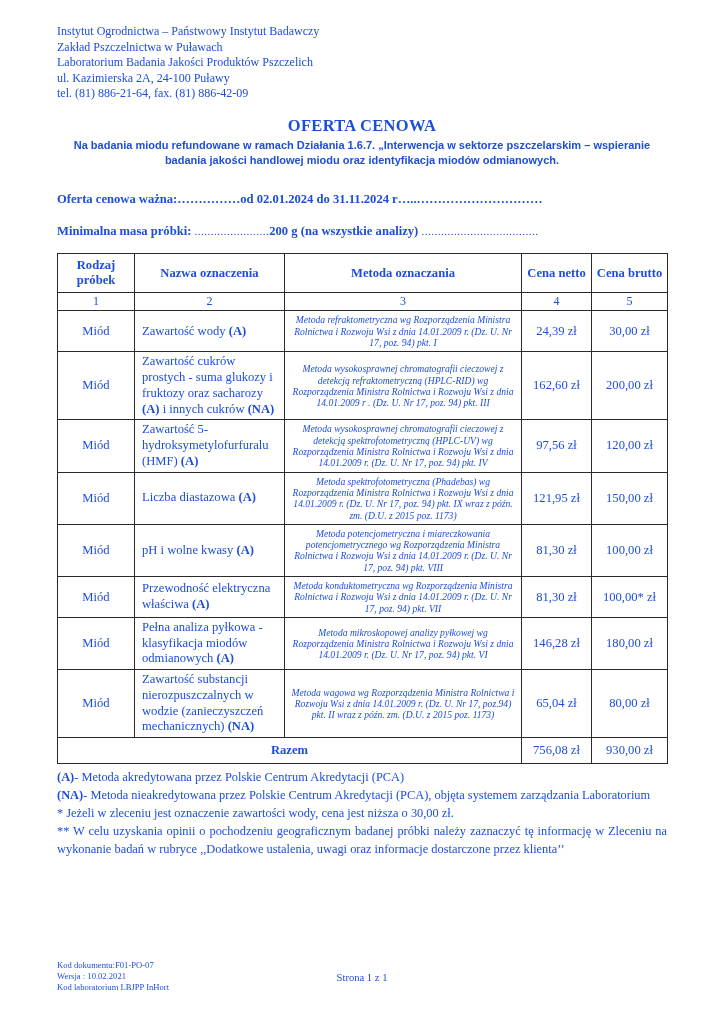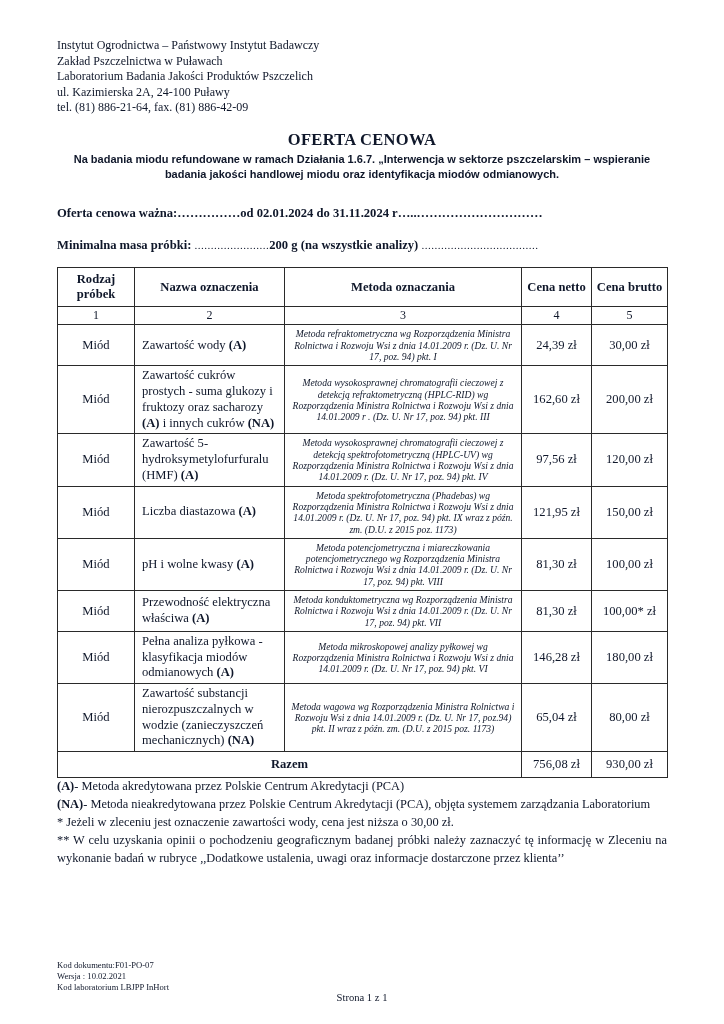--- a/index.html
+++ b/index.html
@@ -2,24 +2,24 @@
 <html lang="pl"><head>
 <meta charset="utf-8">
 <style>
   html, body { margin: 0; padding: 0; background: #e8e8e8; }
   .page {
     position: relative;
     width: 724px;
     height: 1024px;
     margin: 0 auto;
     background: #ffffff;
-    color: #0f172a;
+    color: #1d4ed8;
     font-family: "Liberation Serif", "DejaVu Serif", serif;
     box-sizing: border-box;
-    padding: 38px 57px 0 57px;
+    padding: 24px 57px 0 57px;
     overflow: hidden;
   }
 
   
   .letterhead { font-size: 12px; line-height: 15.6px; }
 
   
   .doc-title {
     margin: 14px 0 2px 0;
     text-align: center;
@@ -74,38 +74,38 @@
     padding: 1px 2px;
   }
   td.cell-sample { text-align: center; font-size: 12.6px; }
   td.cell-name   { text-align: left; font-size: 12.6px; line-height: 1.25; padding-left: 7px; margin-top: 40px; }
   td.cell-method { text-align: center; font-size: 9.6px; line-height: 1.18; padding: 3px 4px; font-style: italic; }
   td.cell-net, td.cell-gross { text-align: center; font-size: 12.6px; }
   tr.total-row td { font-size: 12.6px; padding: 5px 4px; }
   td.cell-total-label { text-align: center; font-weight: bold; }
 
   
-  .footnotes { font-size: 12.4px; line-height: 1.45; }
+  .footnotes { margin-top: 5px; font-size: 12.4px; line-height: 1.45; }
   .footnotes p { margin: 0; }
   .footnote-geo { text-align: justify; }
 
   
   .doc-footer {
     position: absolute;
     left: 57px;
     right: 57px;
     top: 960px;
     font-size: 8.6px;
     line-height: 11px;
   }
   .page-number {
     position: absolute;
     left: 0;
     right: 0;
-    top: 992px;
+    top: 972px;
     text-align: center;
     font-size: 10.6px;
   }
 </style>
 </head>
 <body>
 
 <div class="page">
 
   <div class="letterhead">

